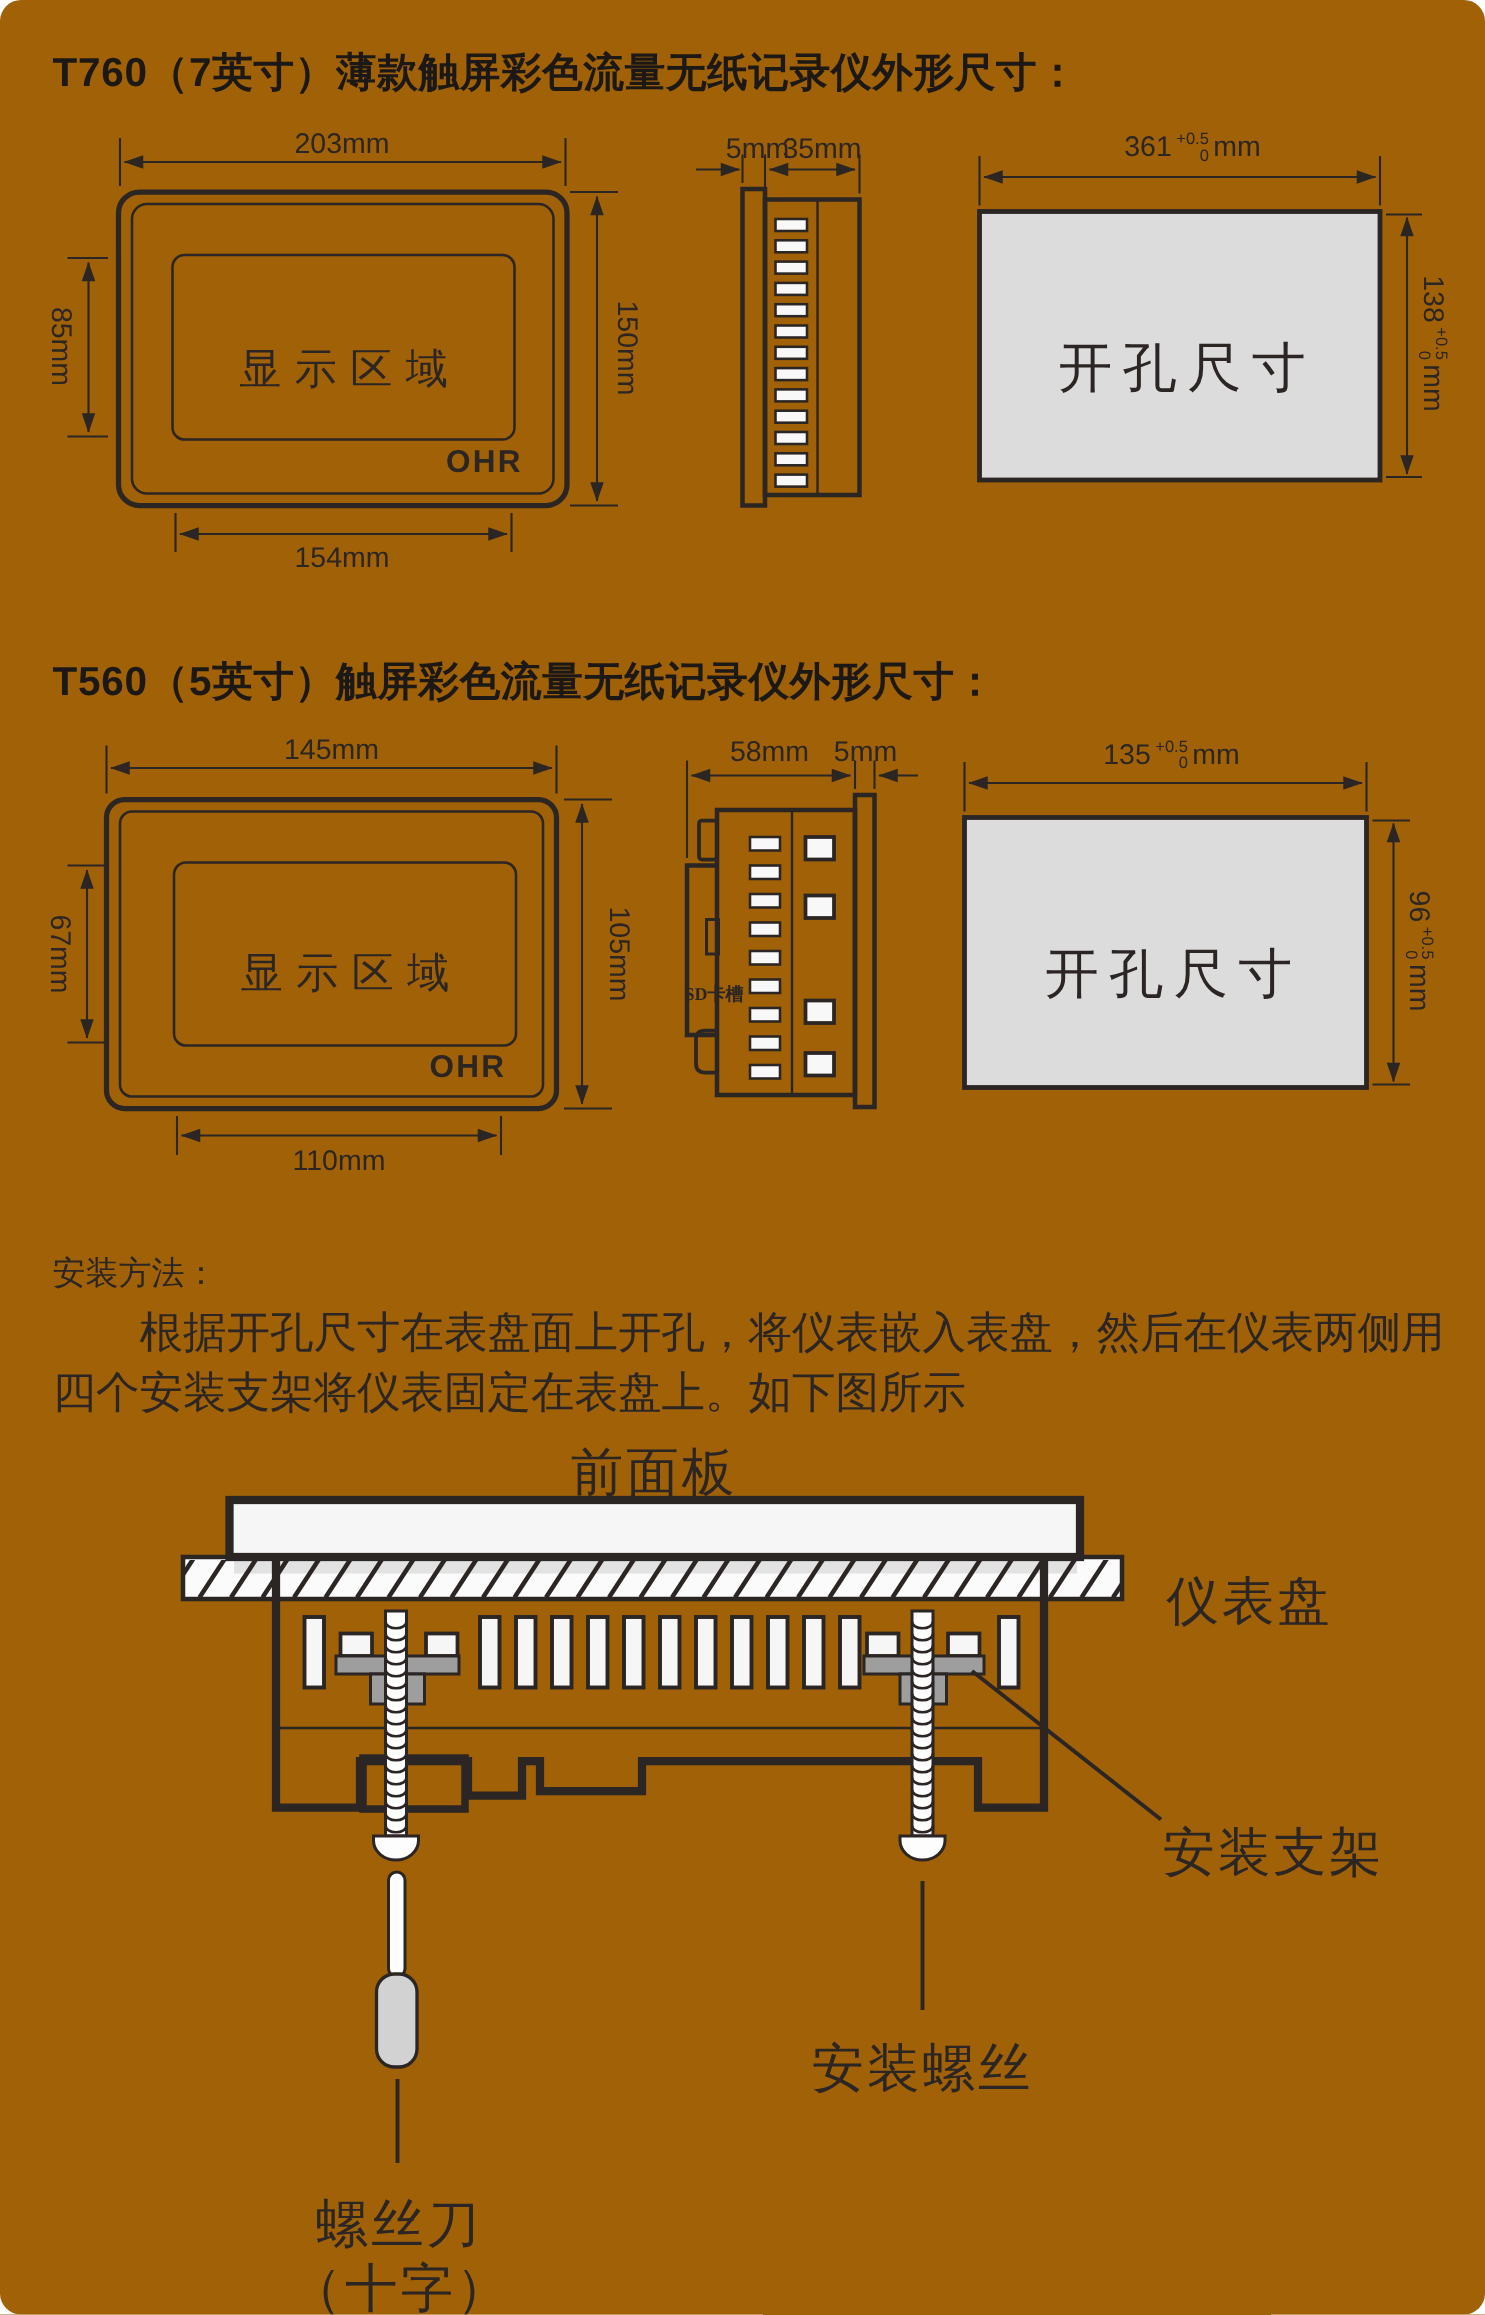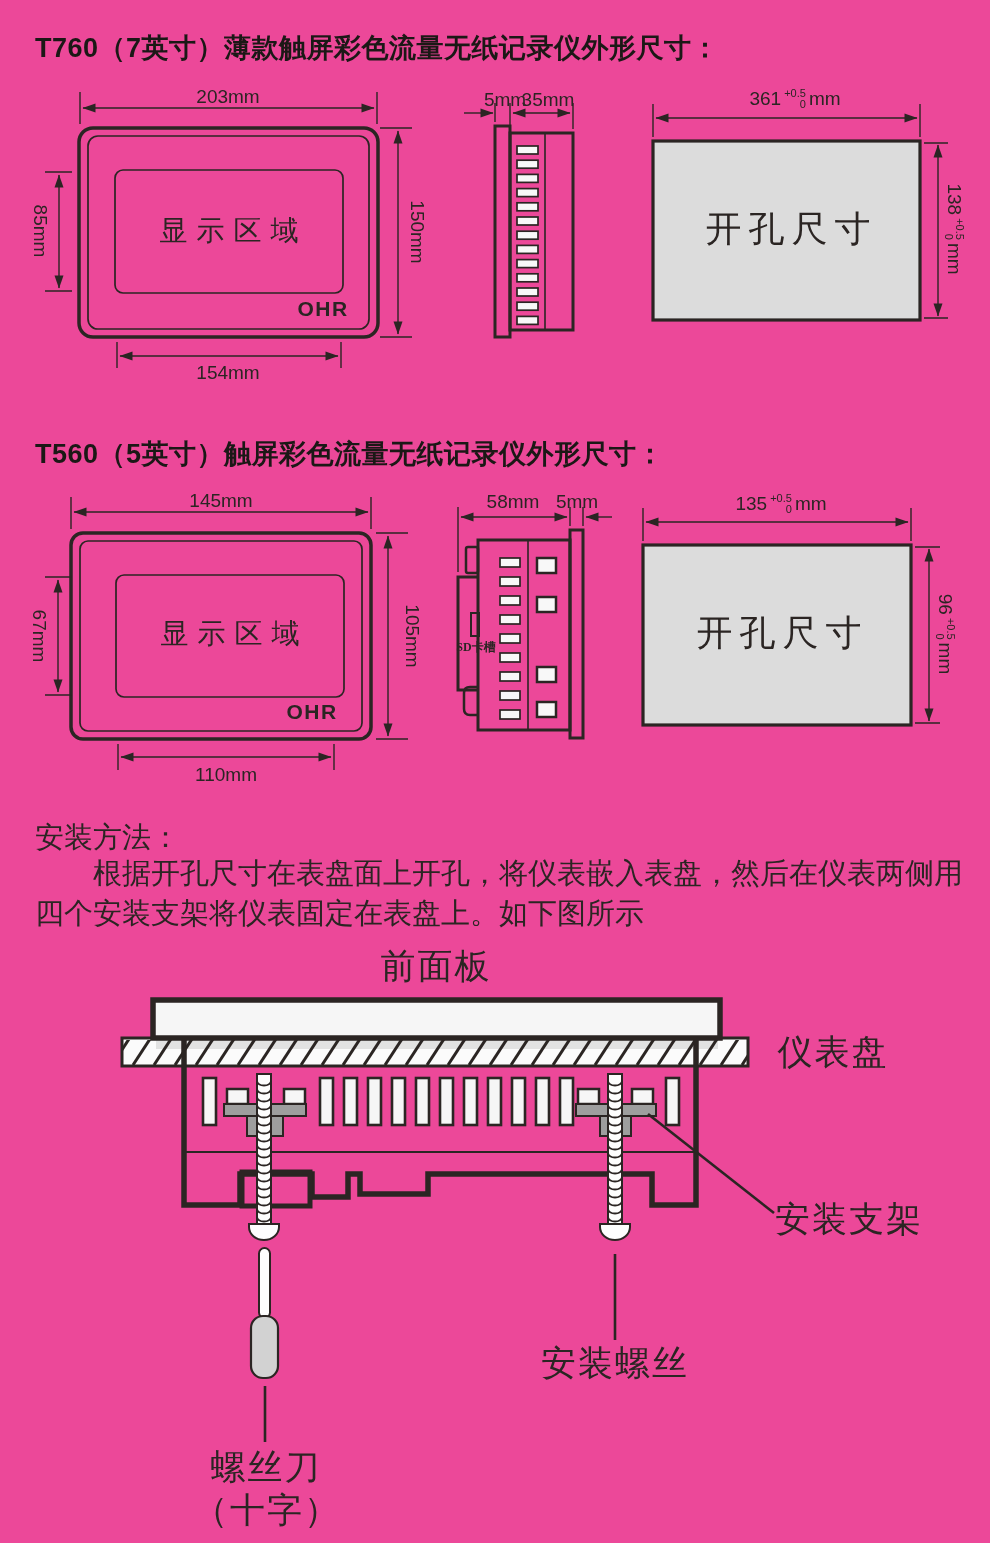--- a/index.html
+++ b/index.html
@@ -1,41 +1,42 @@
 <!DOCTYPE html>
 <html><head>
 <meta charset="utf-8">
 <style>
   html,body{margin:0;padding:0;}
   .page{
     position:relative; width:990px; height:1543px;
-    background:#ec4899; overflow:hidden;
+    background:#a16207; overflow:hidden;
     font-family:"Liberation Sans","DejaVu Sans",sans-serif;
     color:#221e1c;
+    border-radius:14px;
   }
   svg{position:absolute;left:0;top:0;}
   .lbl{
     position:absolute; transform:translate(-50%,-50%);
     white-space:nowrap; line-height:1.05;
   }
   .lbl.v{transform:translate(-50%,-50%) rotate(90deg);}
   .title{
     position:absolute; font-weight:bold; font-size:27px;
     letter-spacing:0.5px; white-space:nowrap; color:#1b1816;
   }
   .dim{font-size:19px;color:#2b2523;}
-  .cjk{font-family:"Liberation Serif","DejaVu Serif",serif;color:#2b2523;}
+  .cjk{font-family:"Liberation Serif","DejaVu Serif",serif;color:#2b2523;margin-top:16px;}
   .area-label{font-size:28px;letter-spacing:9px;padding-left:9px;}
   .cutout-label{font-size:36px;letter-spacing:7px;padding-left:7px;}
   .brand{font-weight:bold;font-size:21px;letter-spacing:1.5px;color:#2b2523;
          font-family:"Liberation Sans",sans-serif;}
   .tol{display:flex;align-items:center;gap:1px;font-size:19px;color:#2b2523;}
   .tolcol{display:flex;flex-direction:column;align-items:flex-end;
           font-size:11px;line-height:11px;margin:0 2px 0 2px;}
-  .heading{position:absolute;font-size:29px;white-space:nowrap;}
+  .heading{position:absolute;font-size:22px;white-space:nowrap;}
   .para{position:absolute;font-size:29px;line-height:40px;text-indent:2em;}
   .big-label{font-size:35px;letter-spacing:2px;}
   .sd{font-size:12px;font-weight:bold;letter-spacing:0;}
 </style>
 </head>
 <body>
 
 <div class="page">
 
 <svg id="art" width="990" height="1543" viewBox="0 0 990 1543">

